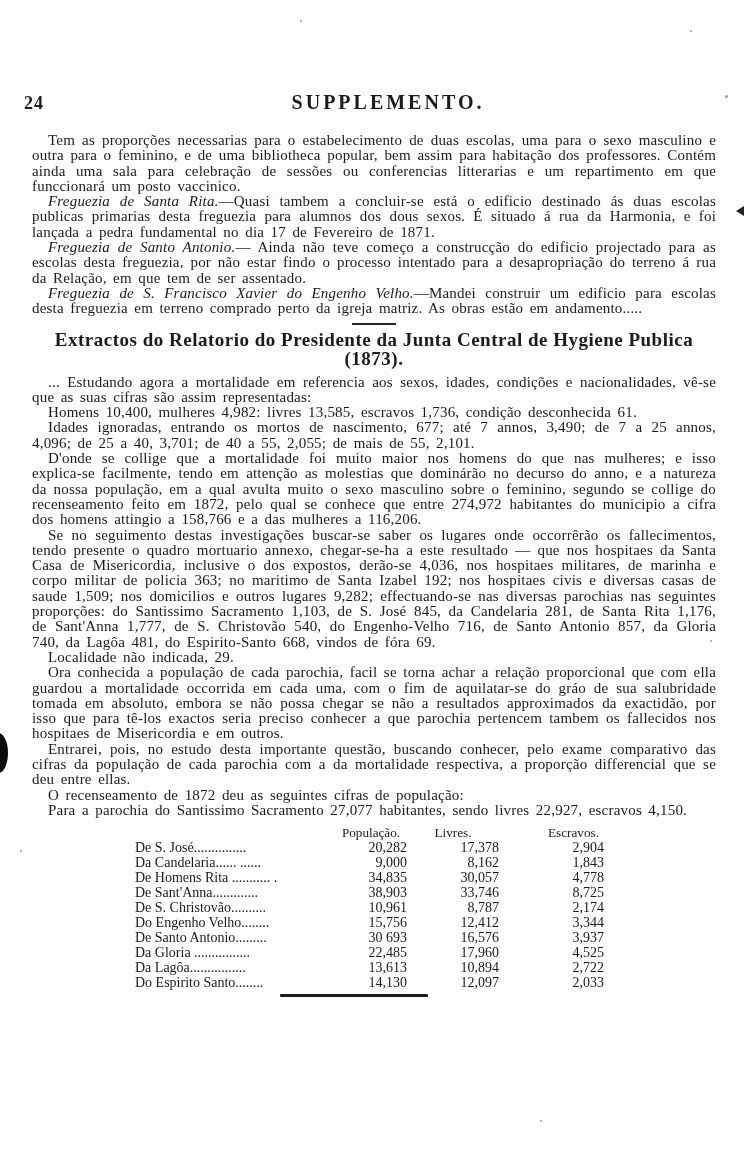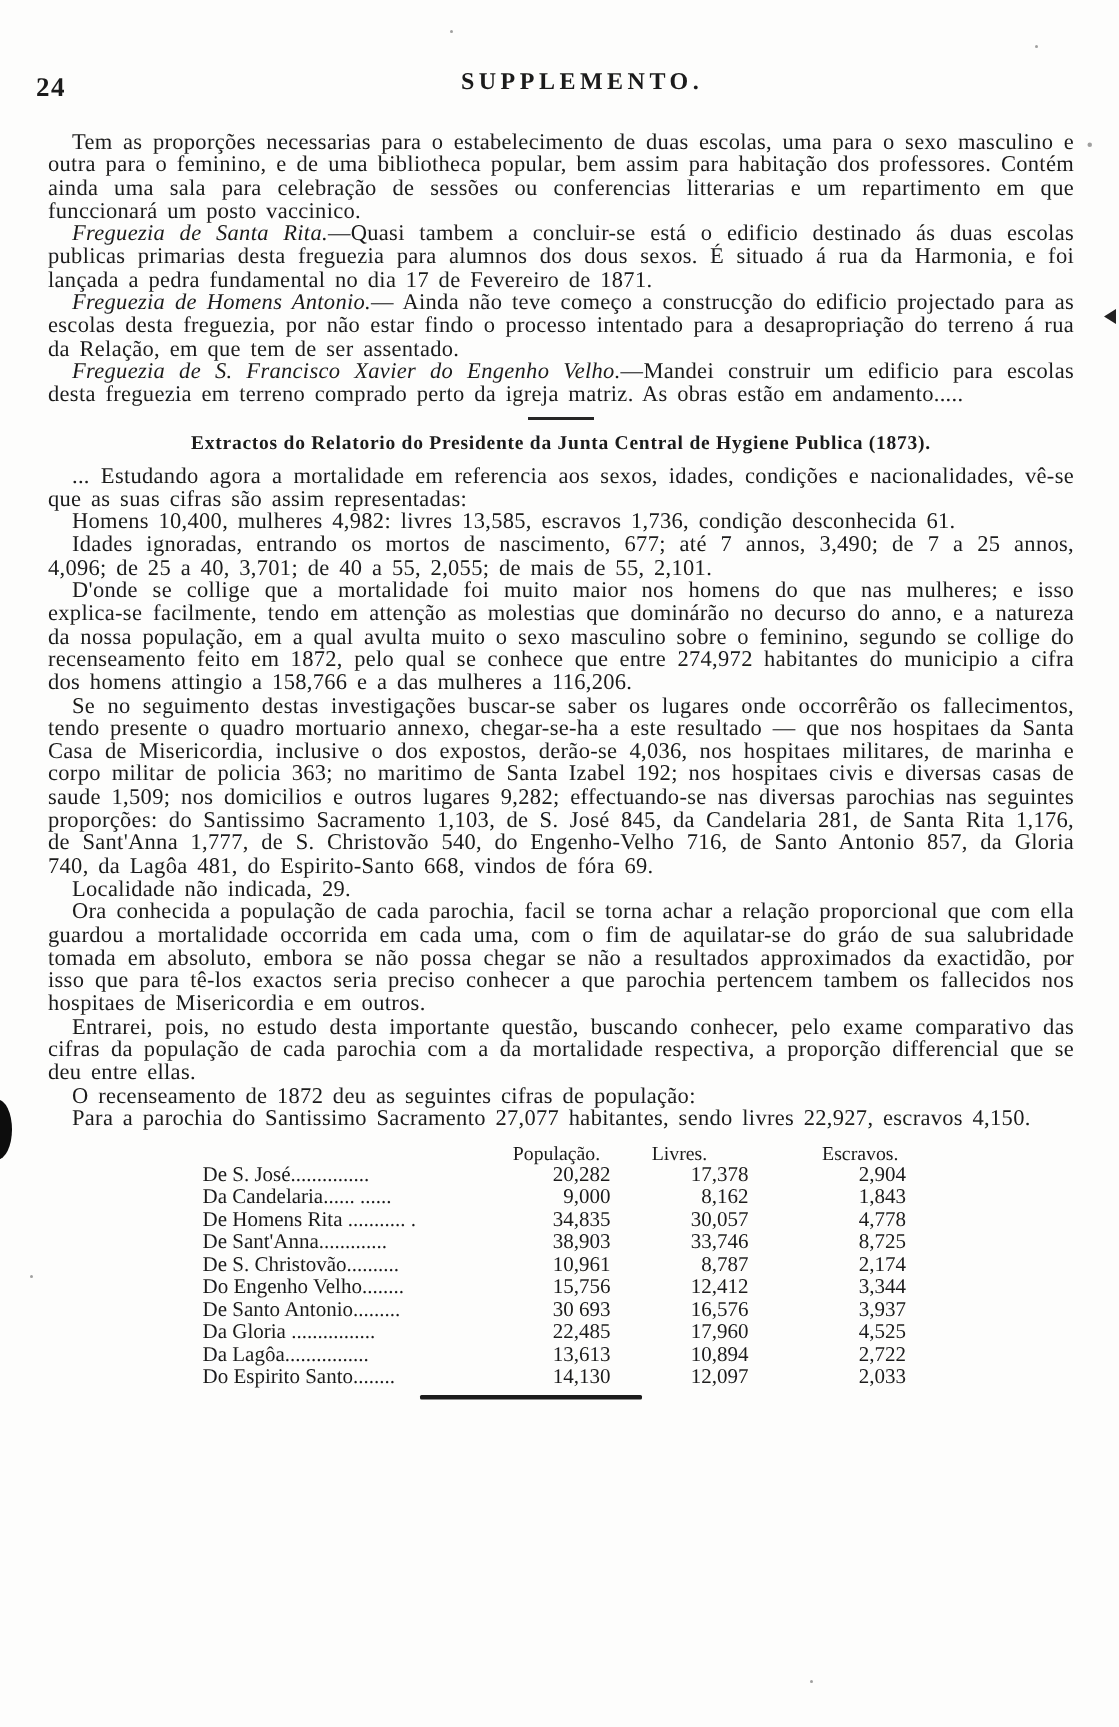--- a/index.html
+++ b/index.html
@@ -4,31 +4,31 @@
 <style>
   html,body{margin:0;padding:0;}
   body{
     width:746px;height:1151px;position:relative;overflow:hidden;
     background:#fdfdfc;
     font-family:"Liberation Serif","DejaVu Serif",serif;
     color:#1b1b1b;
     -webkit-font-smoothing:antialiased;
   }
   .sheet{position:absolute;inset:0;padding:46px 30px 0 32px;box-sizing:border-box;}
-  .header-row{position:relative;height:26px;}
+  .header-row{position:relative;height:26px;margin-top:45px;}
   .page-number{position:absolute;left:-8px;top:2px;font-size:18px;font-weight:bold;letter-spacing:1px;}
   .running-title{position:absolute;left:0;right:0;top:0;text-align:center;font-weight:bold;
-    font-size:16px;letter-spacing:3px;padding-left:28px;}
+    font-size:20px;letter-spacing:3px;padding-left:28px;}
   p.para{margin:0;text-align:justify;text-indent:16px;font-size:15px;line-height:15.3px;
     word-spacing:2.5px;letter-spacing:0.2px;}
   p.para .lead{font-style:italic;}
   .intro{margin-top:16px;}
   .section-head{margin-top:5px;}
   .section-rule{width:44px;height:2px;background:#262626;margin:6px auto 5px auto;}
-  .section-title{margin:0 auto;width:640px;text-align:center;font-weight:bold;font-size:13px;
+  .section-title{margin:0 auto;width:640px;text-align:center;font-weight:bold;font-size:19px;
     line-height:19px;letter-spacing:0.5px;}
   .report{margin-top:7px;}
   
   .ptable{margin-top:7px;margin-left:103px;font-size:14px;line-height:15px;white-space:nowrap;}
   .trow,.thead{display:flex;align-items:flex-start;}
   .c-label{width:200px;overflow:hidden;}
   .c-pop{width:72px;text-align:right;}
   .c-liv{width:92px;text-align:right;}
   .c-esc{width:105px;text-align:right;}
   .thead .c-pop,.thead .c-liv,.thead .c-esc{text-align:center;font-size:13.2px;}
@@ -47,21 +47,21 @@
 <div class="sheet">
 
   <div class="header-row">
     <span class="page-number">24</span>
     <span class="running-title">SUPPLEMENTO.</span>
   </div>
 
   <div class="intro">
     <p class="para">Tem as proporções necessarias para o estabelecimento de duas escolas, uma para o sexo masculino e outra para o feminino, e de uma bibliotheca popular, bem assim para habitação dos professores. Contém ainda uma sala para celebração de sessões ou conferencias litterarias e um repartimento em que funccionará um posto vaccinico.</p>
     <p class="para"><span class="lead">Freguezia de Santa Rita.</span><span>—Quasi tambem a concluir-se está o edificio destinado ás duas escolas publicas primarias desta freguezia para alumnos dos dous sexos. É situado á rua da Harmonia, e foi lançada a pedra fundamental no dia 17 de Fevereiro de 1871.</span></p>
-    <p class="para"><span class="lead">Freguezia de Homens Antonio.</span><span>— Ainda não teve começo a construcção do edificio projectado para as escolas desta freguezia, por não estar findo o processo intentado para a desapropriação do terreno á rua da Relação, em que tem de ser assentado.</span></p>
+    <p class="para"><span class="lead">Freguezia de Santo Antonio.</span><span>— Ainda não teve começo a construcção do edificio projectado para as escolas desta freguezia, por não estar findo o processo intentado para a desapropriação do terreno á rua da Relação, em que tem de ser assentado.</span></p>
     <p class="para"><span class="lead">Freguezia de S. Francisco Xavier do Engenho Velho.</span><span>—Mandei construir um edificio para escolas desta freguezia em terreno comprado perto da igreja matriz. As obras estão em andamento.....</span></p>
   </div>
 
   <div class="section-head">
     <div class="section-rule"></div>
     <h2 class="section-title">Extractos do Relatorio do Presidente da Junta Central de Hygiene Publica (1873).</h2>
   </div>
 
   <div class="report">
     <p class="para">... Estudando agora a mortalidade em referencia aos sexos, idades, condições e nacionalidades, vê-se que as suas cifras são assim representadas:</p>

